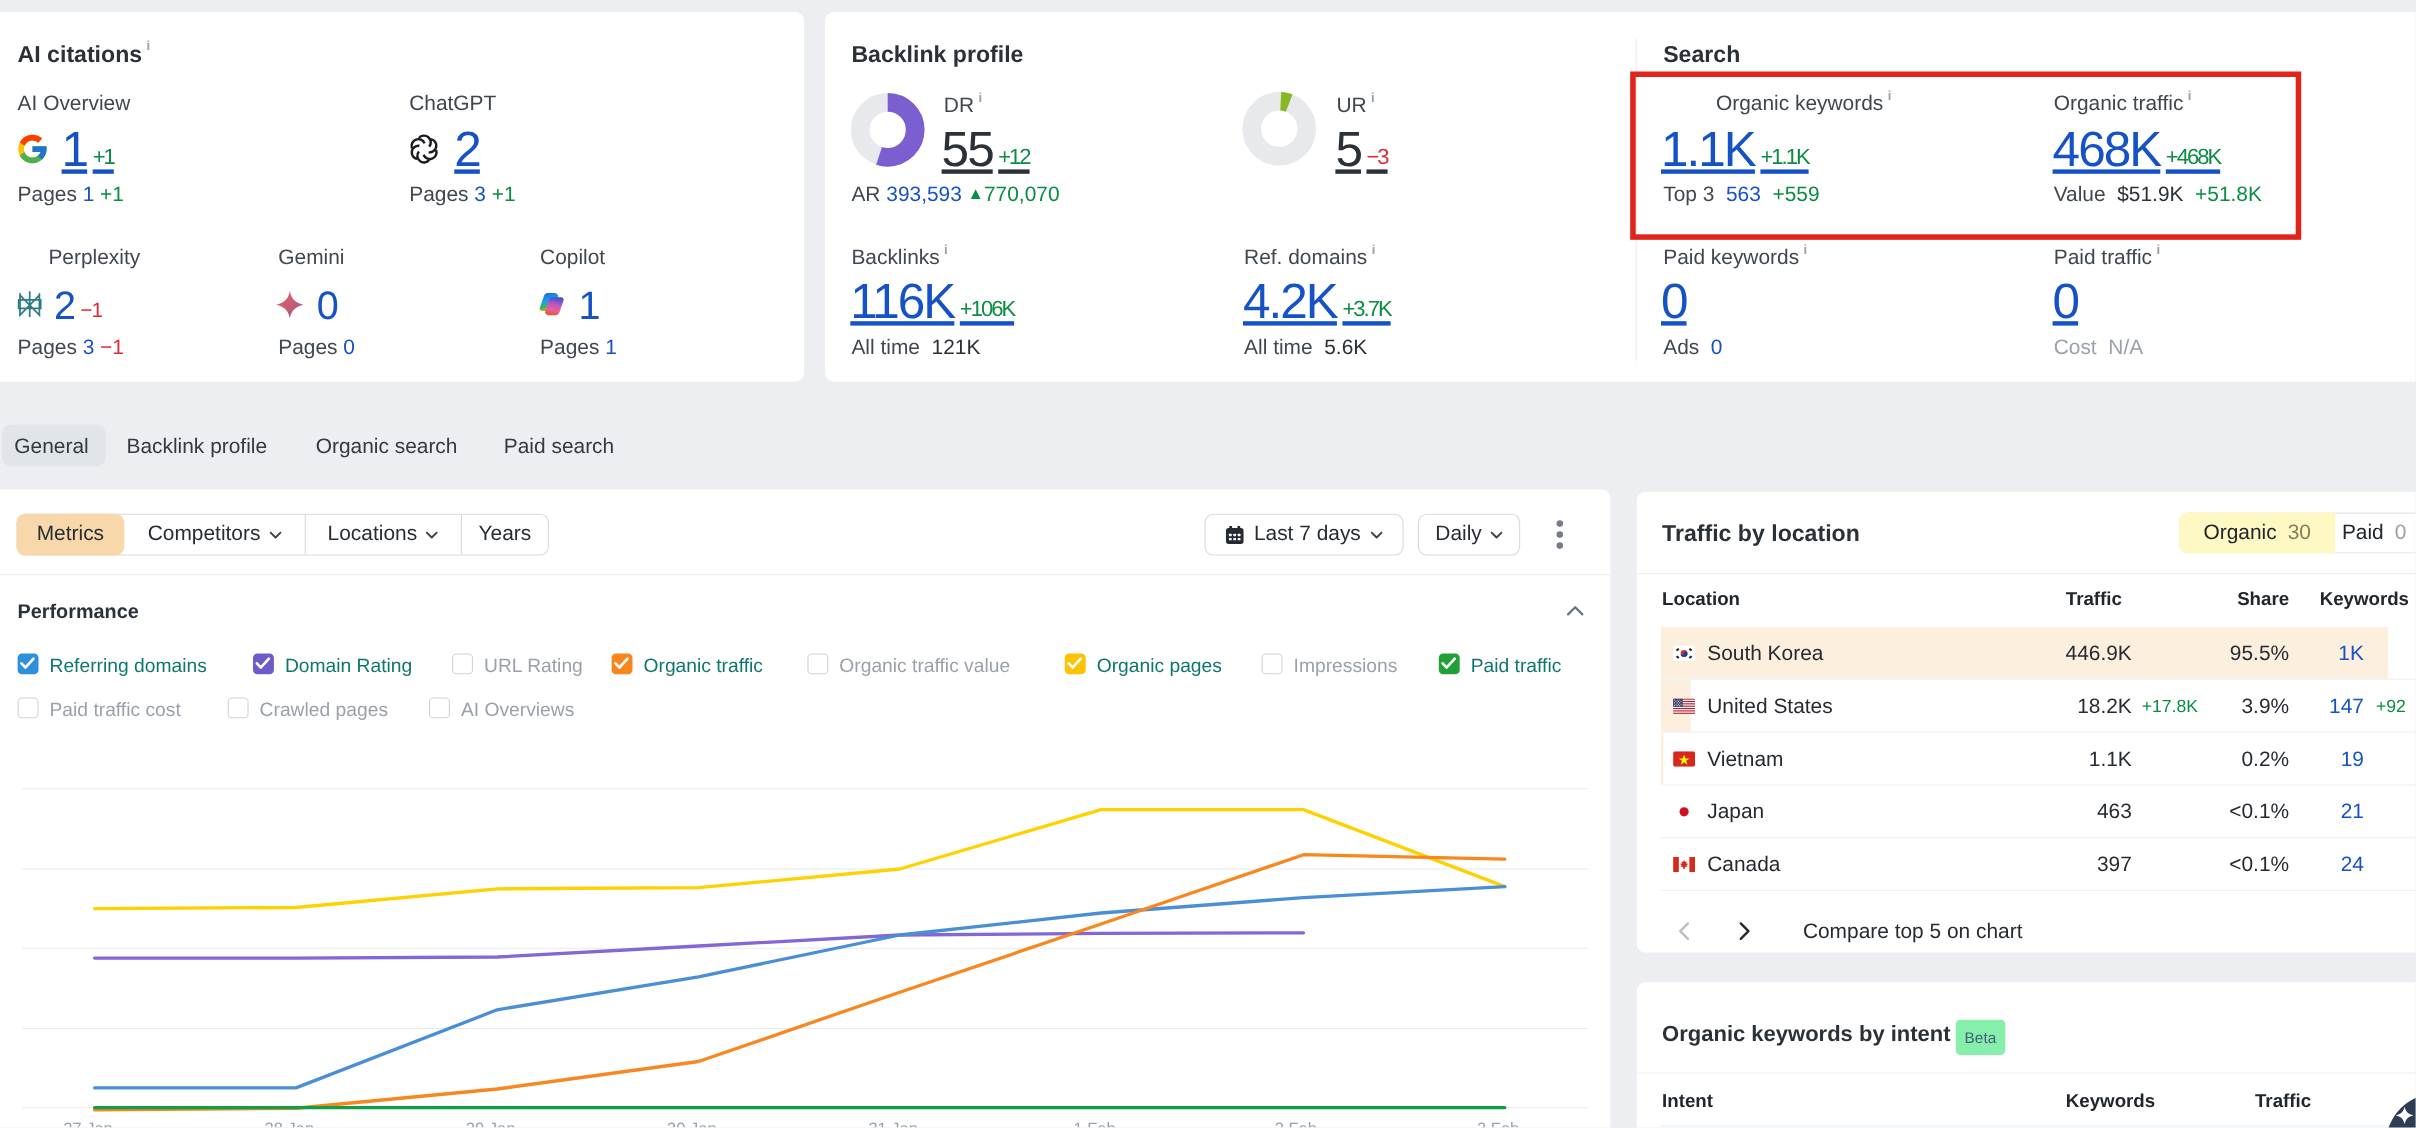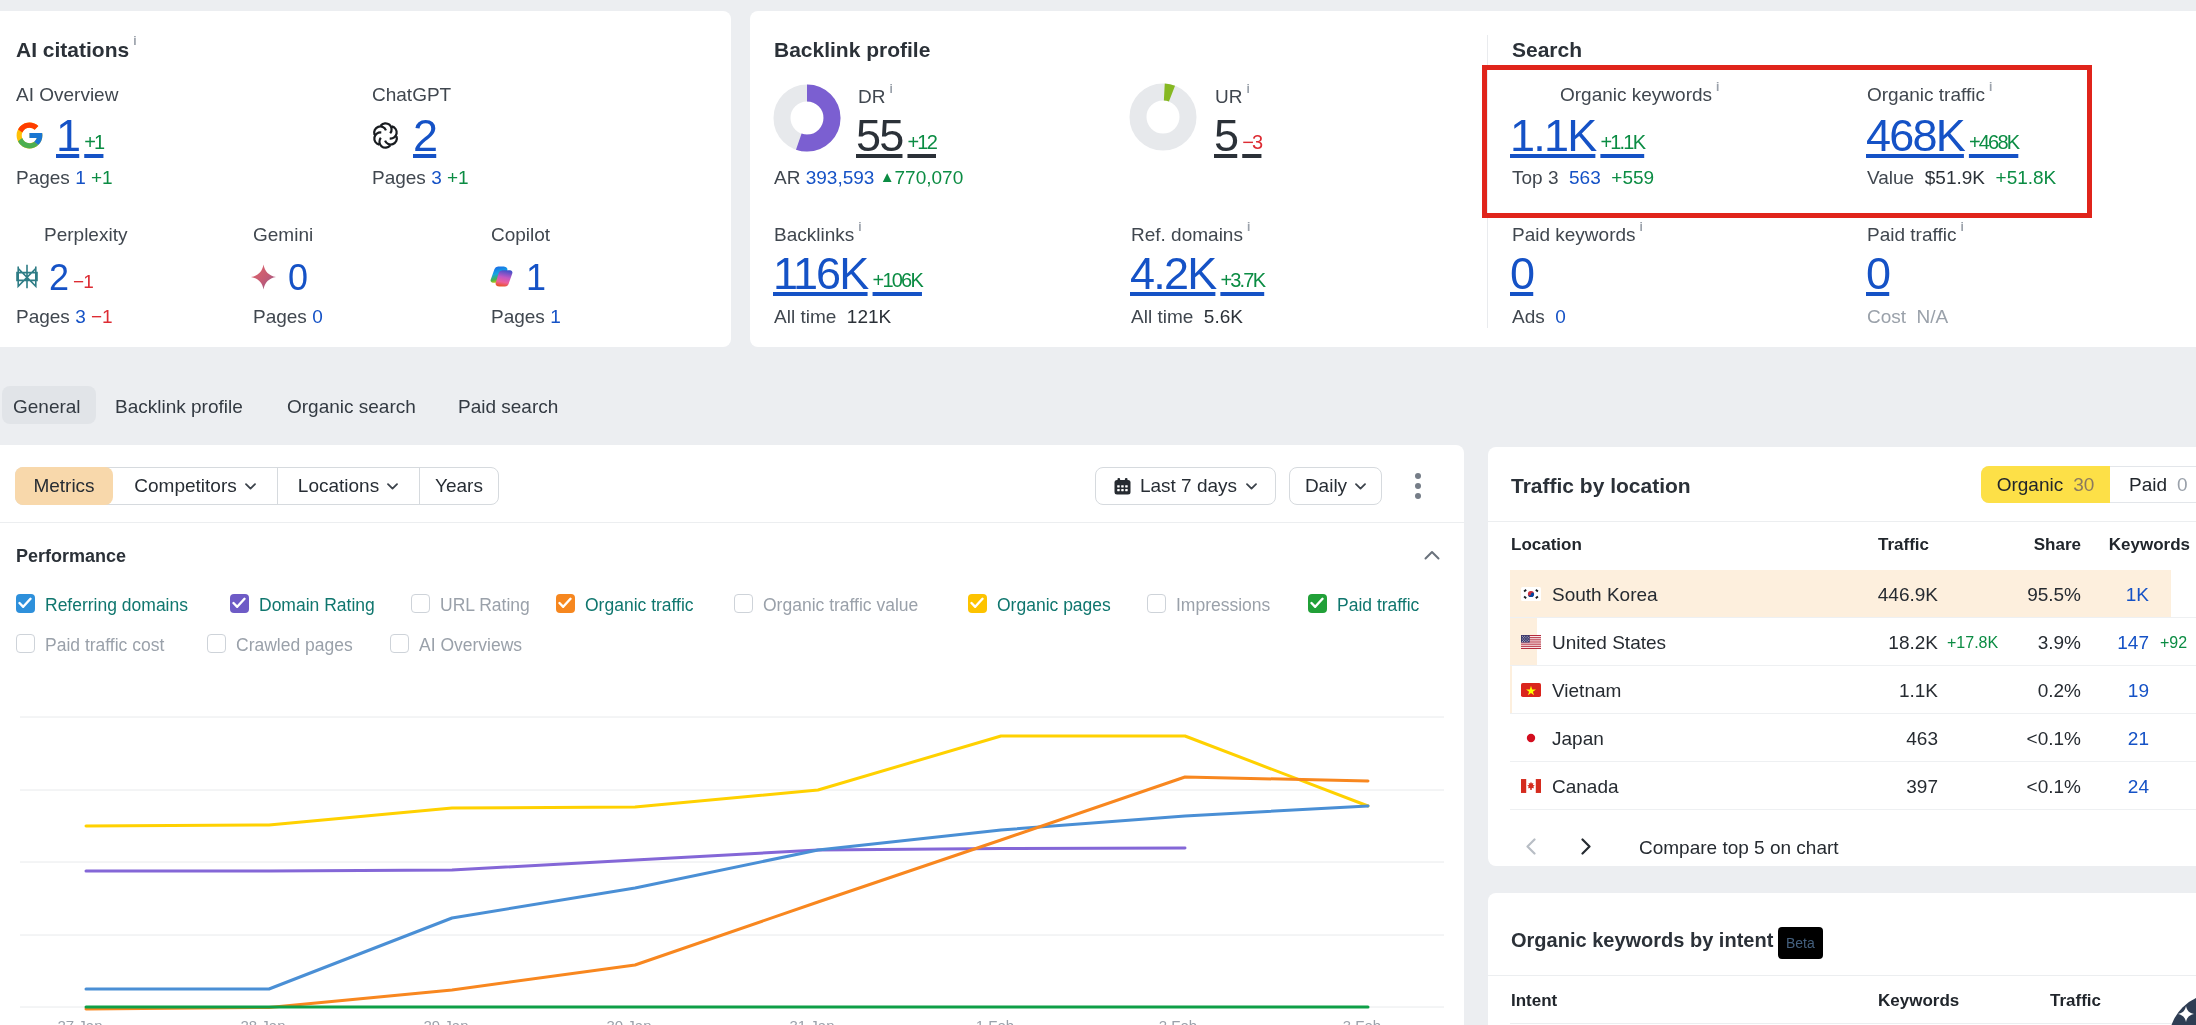--- a/index.html
+++ b/index.html
@@ -297,21 +297,21 @@
     <text x="1362" y="341">3 Feb</text>
   </g>
 </svg>
 </div>
 
 <div class="card" style="left:1488px; top:447px; width:718px; height:419px;"></div>
 <div id="tbl">
   <div class="abs title" style="left:1511px; top:474px;">Traffic by location</div>
 
   <div class="abs" style="left:1981px; top:466px; width:225px; height:37px; border:1px solid #e3e6ea; border-radius:8px; background:#fff;"></div>
-  <div class="abs" style="left:1981px; top:466px; width:129px; height:37px; background:#fde047; border-radius:8px 0 0 8px; display:flex; align-items:center; justify-content:center; gap:10px; font-size:19px;">
+  <div class="abs" style="left:1981px; top:466px; width:142px; height:37px; background:#fef9c3; border-radius:8px 0 0 8px; display:flex; align-items:center; justify-content:center; gap:10px; font-size:19px;">
       <span style="color:#21262c;">Organic</span>
       <span style="color:#8c7a5e;">30</span>
     </div>
   <div class="abs" style="left:2112px; top:466px; width:94px; height:37px; display:flex; align-items:center; font-size:19px; gap:10px; padding-left:17px;">
       <span style="color:#21262c;">Paid</span>
       <span style="color:#9aa1aa;">0</span>
     </div>
   <div class="divh" style="left:1488px; top:521px; width:708px;"></div>
 
   <div class="abs th" style="left:1511px; top:535px;">Location</div>
@@ -419,21 +419,21 @@
     </svg>
   <svg class="abs" style="left:1581px; top:838px;" width="10" height="17" viewBox="0 0 10 17" fill="none">
       <path d="M1.5 1.5 L8.5 8.5 L1.5 15.5" stroke="#262b31" stroke-width="2.2" stroke-linecap="round" stroke-linejoin="round"></path>
     </svg>
   <div class="abs td" style="left:1639px; top:837px;">Compare top 5 on chart</div>
 </div>
 
 <div class="card" style="left:1488px; top:893px; width:718px; height:142px;"></div>
 <div id="intent">
   <div class="abs title" style="left:1511px; top:929px; font-size:20px;">Organic keywords by intent</div>
-  <div class="abs" style="left:1778px; top:927px; height:24px; padding:16px 8px; background:#000000; border-radius:4px; font-size:14px; color:#44607e; display:flex; align-items:center;">Beta</div>
+  <div class="abs" style="left:1778px; top:927px; height:24px; padding:16px 8px; background:#86efac; border-radius:4px; font-size:14px; color:#44607e; display:flex; align-items:center;">Beta</div>
   <div class="divh" style="left:1488px; top:975px; width:708px;"></div>
   <div class="abs th" style="left:1511px; top:991px;">Intent</div>
   <div class="abs th" style="left:1878px; top:991px; width:80px; text-align:right;">Keywords</div>
   <div class="abs th" style="left:2021px; top:991px; width:80px; text-align:right;">Traffic</div>
   <div class="divh" style="left:1510px; top:1023px; width:686px;"></div>
 
   <div class="abs" style="left:2169px; top:994px; width:92px; height:92px; border-radius:50%; background:#2e3d53;"></div>
   <svg class="abs" style="left:2178px; top:1006px;" width="16" height="16" viewBox="0 0 16 16">
       <path d="M8 0 C8.8 4.5 11.5 7.2 16 8 C11.5 8.8 8.8 11.5 8 16 C7.2 11.5 4.5 8.8 0 8 C4.5 7.2 7.2 4.5 8 0Z" fill="#fff"></path>
     </svg>

